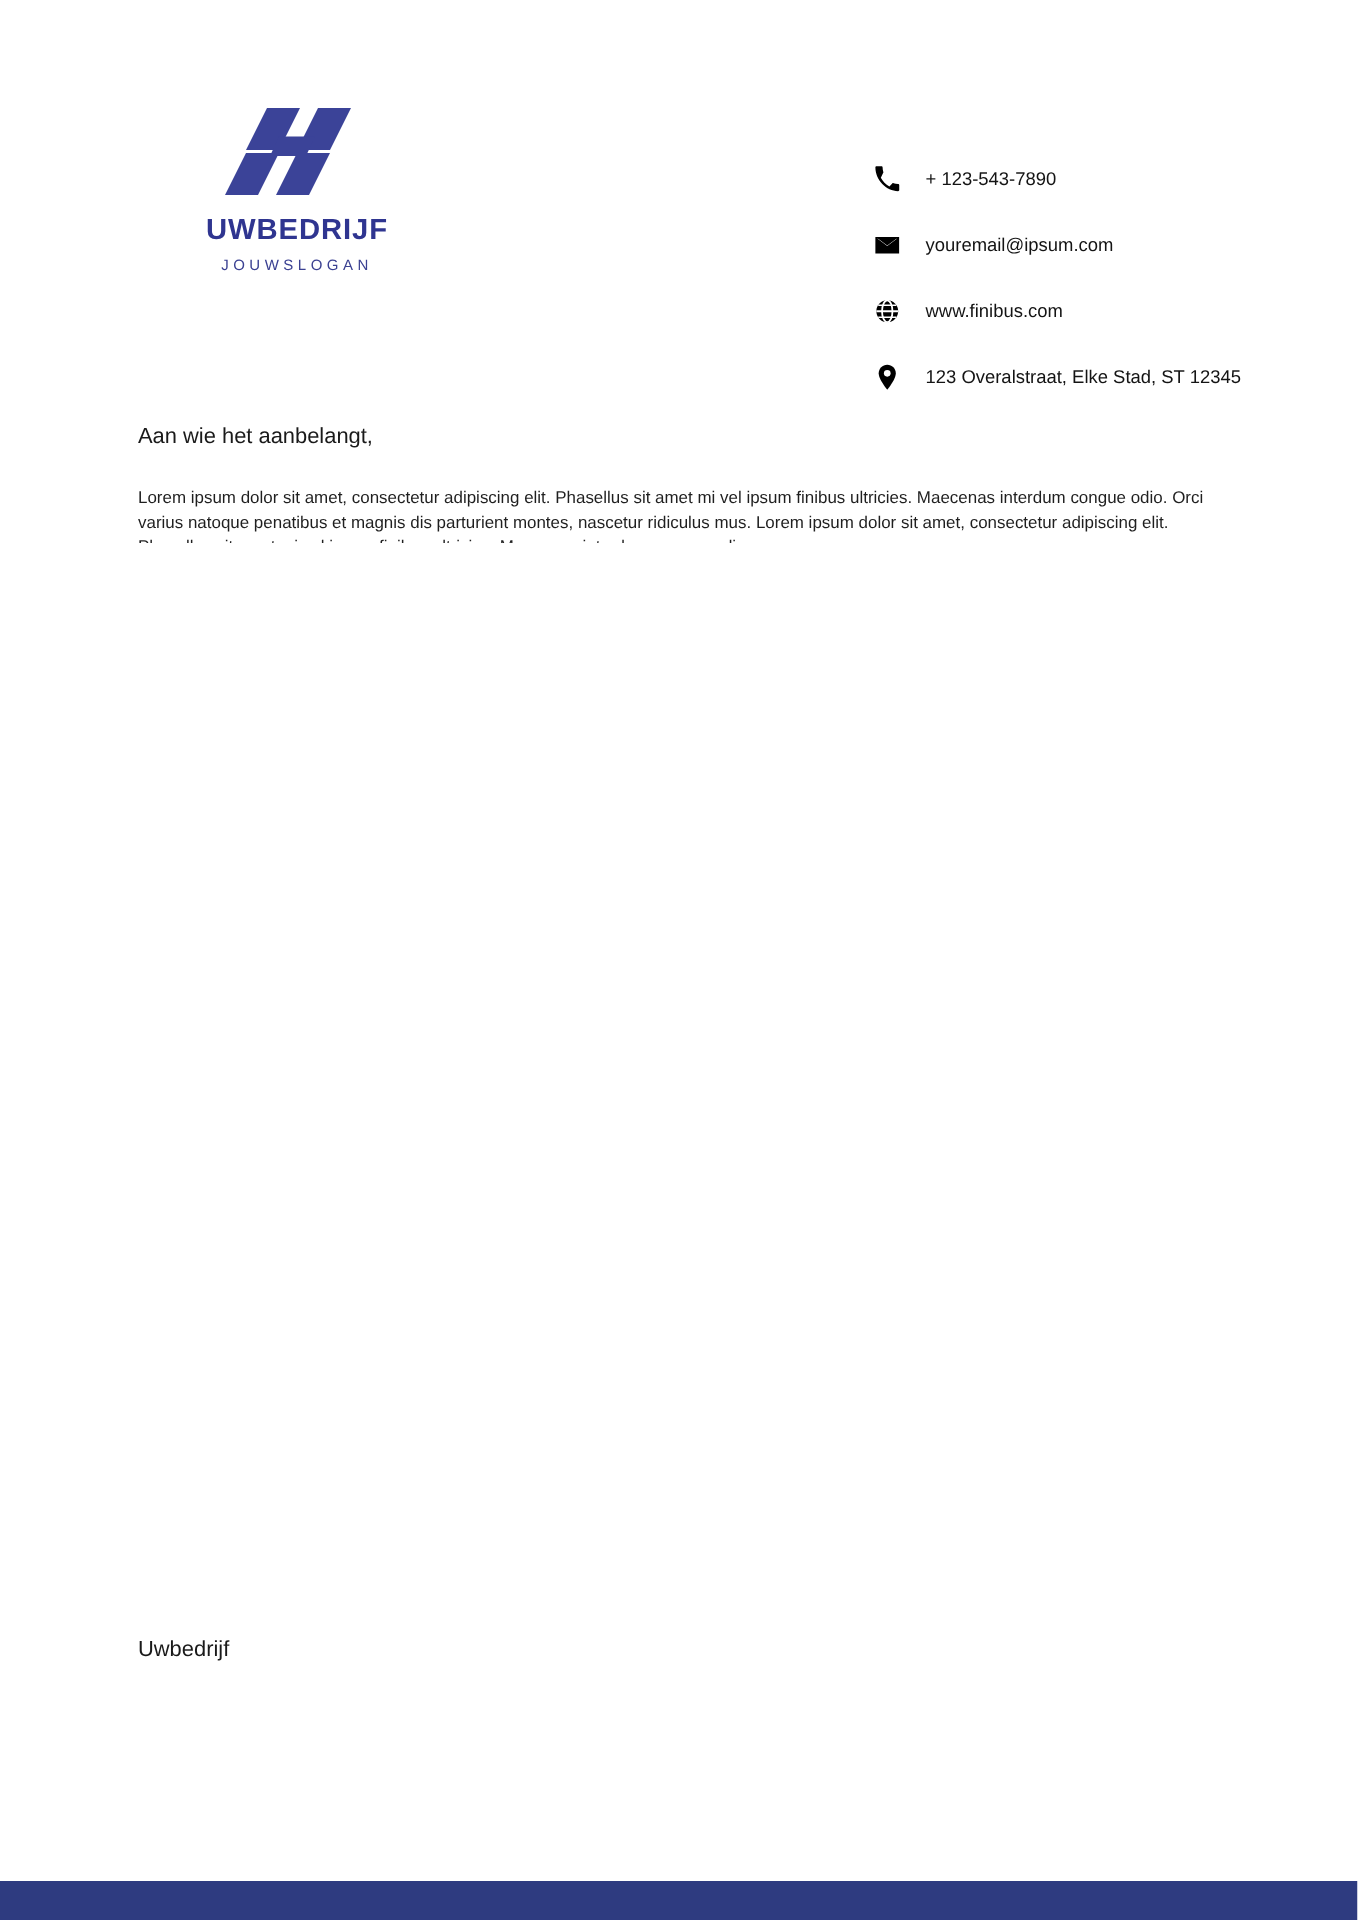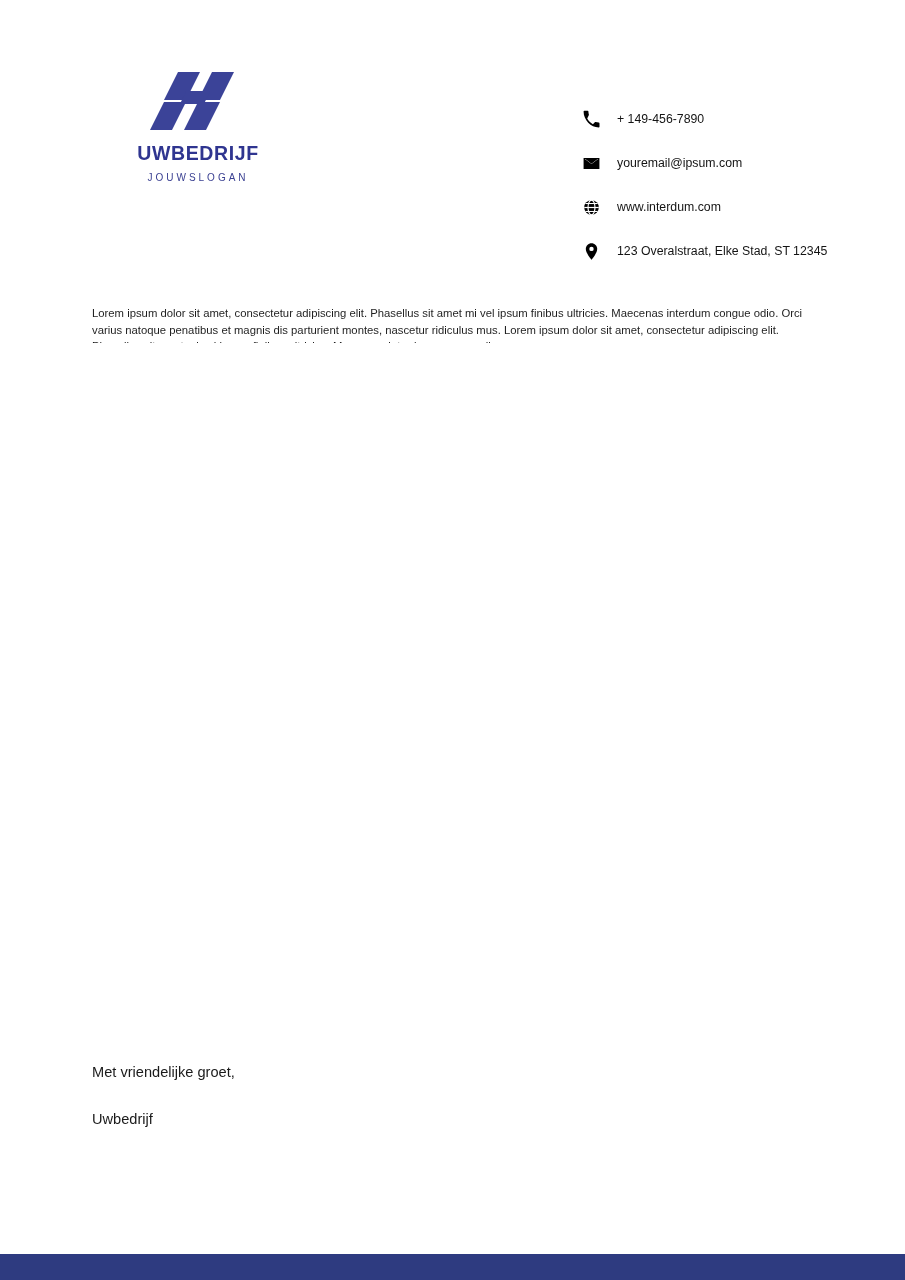--- a/index.html
+++ b/index.html
@@ -189,21 +189,21 @@
     </div>
 
     <div class="contact-list">
 
       <div class="contact-row phone">
         <span class="contact-icon">
           <svg width="19" height="19" viewBox="0 0 24 24" fill="#000000">
             <path d="M6.6 10.8c1.6 3.1 4.1 5.6 7.2 7.2l2.4-2.4c.3-.3.7-.4 1.1-.3 1.2.4 2.5.6 3.8.6.6 0 1 .4 1 1V21c0 .6-.4 1-1 1C11.3 22 2 12.7 2 1.9 2 1.4 2.4 1 3 1h4.1c.6 0 1 .4 1 1 0 1.3.2 2.6.6 3.8.1.4 0 .8-.3 1.1L6.6 10.8z"></path>
           </svg>
         </span>
-        <span class="contact-text">+ 149-456-7890</span>
+        <span class="contact-text">+ 123-543-7890</span>
       </div>
 
       <div class="contact-row email">
         <span class="contact-icon">
           <svg width="19" height="19" viewBox="0 0 24 24" fill="#000000">
             <path d="M2 5h20v14H2V5zm1.6 1.4L12 12.6l8.4-6.2H3.6z"></path>
             <path d="M2.6 5.2h18.8L12 12.2 2.6 5.2z"></path>
           </svg>
         </span>
         <span class="contact-text">youremail@ipsum.com</span>
@@ -212,43 +212,43 @@
       <div class="contact-row website">
         <span class="contact-icon">
           <svg width="19" height="19" viewBox="0 0 24 24" fill="none" stroke="#000000" stroke-width="1.7">
             <circle cx="12" cy="12" r="9.2" fill="#000000" stroke="none"></circle>
             <ellipse cx="12" cy="12" rx="4.4" ry="9.2" fill="none" stroke="#ffffff" stroke-width="1.5"></ellipse>
             <line x1="2.8" y1="12" x2="21.2" y2="12" stroke="#ffffff" stroke-width="1.5"></line>
             <line x1="4.4" y1="7" x2="19.6" y2="7" stroke="#ffffff" stroke-width="1.3"></line>
             <line x1="4.4" y1="17" x2="19.6" y2="17" stroke="#ffffff" stroke-width="1.3"></line>
           </svg>
         </span>
-        <span class="contact-text">www.interdum.com</span>
+        <span class="contact-text">www.finibus.com</span>
       </div>
 
       <div class="contact-row address">
         <span class="contact-icon">
           <svg width="19" height="19" viewBox="0 0 24 24" fill="#000000">
             <path d="M12 1.5c-4 0-7.2 3.2-7.2 7.2 0 5.4 7.2 13.8 7.2 13.8s7.2-8.4 7.2-13.8c0-4-3.2-7.2-7.2-7.2z"></path>
             <circle cx="12" cy="8.7" r="2.8" fill="#ffffff"></circle>
           </svg>
         </span>
         <span class="contact-text">123 Overalstraat, Elke Stad, ST 12345</span>
       </div>
 
     </div>
   </div>
 
   <div class="letter-body">
+    <p class="salutation">Aan wie het aanbelangt,</p>
 
     <div class="paragraph-clip">
       <p class="paragraph">Lorem ipsum dolor sit amet, consectetur adipiscing elit. Phasellus sit amet mi vel ipsum finibus ultricies. Maecenas interdum congue odio. Orci varius natoque penatibus et magnis dis parturient montes, nascetur ridiculus mus. Lorem ipsum dolor sit amet, consectetur adipiscing elit. Phasellus sit amet mi vel ipsum finibus ultricies. Maecenas interdum congue odio.</p>
     </div>
   </div>
 
   <div class="closing">
-    <p class="closing-line">Met vriendelijke groet,</p>
     <p class="closing-signature">Uwbedrijf</p>
   </div>
 
   <div class="footer-bar"></div>
 
 </div>
 
 </body></html>

